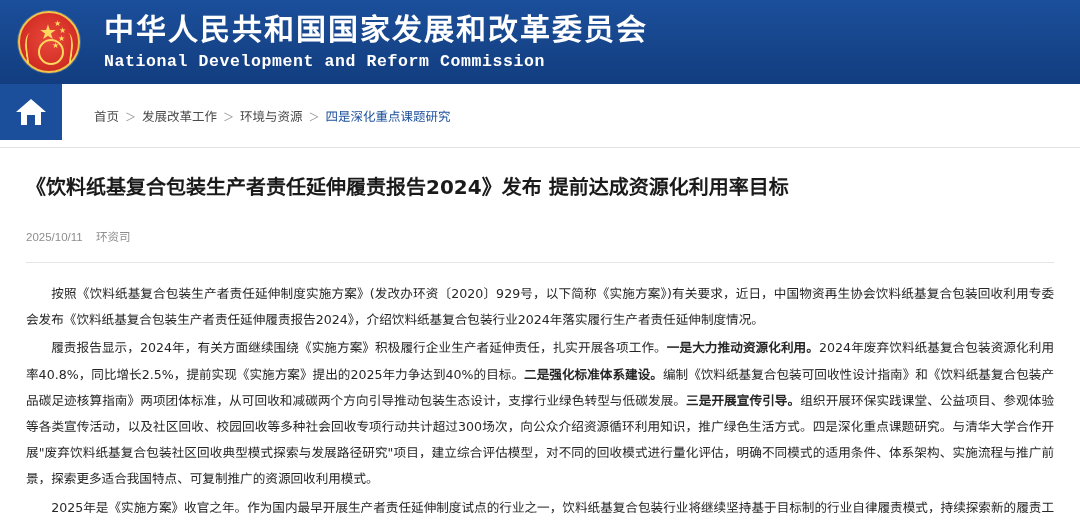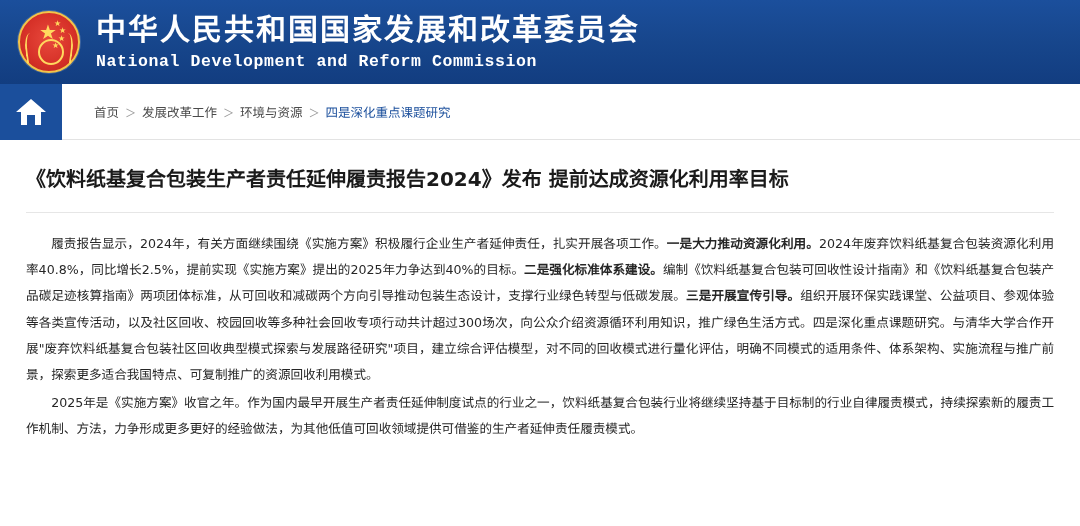--- a/index.html
+++ b/index.html
@@ -56,21 +56,21 @@
     position: absolute;
     width: 10px; height: 30px;
     border-left: 2px solid #ffd95e;
     border-radius: 60% 0 0 0;
     bottom: 8px;
   }
   .emblem .wheat-l { left: 5px; transform: rotate(-8deg); }
   .emblem .wheat-r { right: 5px; transform: rotate(8deg) scaleX(-1); }
 
   .titles {
-    margin-left: 16px;
+    margin-left: 24px;
     color: #ffffff;
   }
   .title-cn {
     font-size: 30px;
     font-weight: 700;
     letter-spacing: 2px;
     line-height: 1.15;
     white-space: nowrap;
     font-family: "DejaVu Sans", "Liberation Sans", sans-serif;
   }
@@ -78,21 +78,21 @@
     font-size: 16.5px;
     font-weight: 700;
     letter-spacing: 0.6px;
     margin-top: 4px;
     font-family: Liberation Mono, monospace;
     white-space: nowrap;
   }
 
   
   .crumb-bar {
-    height: 56px;
+    height: 64px;
     background: #ffffff;
     border-bottom: 1px solid #e3e3e3;
     display: flex;
     align-items: center;
     padding-left: 18px;
     box-sizing: border-box;
     position: relative;
   }
   .home-badge {
     width: 62px;
@@ -186,20 +186,25 @@
     <a href="#">发展改革工作</a>
     <span class="sep">＞</span>
     <a href="#">环境与资源</a>
     <span class="sep">＞</span>
     <a href="#" class="current">四是深化重点课题研究</a>
   </div>
 </div>
 
 <div class="article">
   <div class="art-title">《饮料纸基复合包装生产者责任延伸履责报告2024》发布 提前达成资源化利用率目标</div>
+  <div class="art-meta">
+    <span>2025/10/11</span>
+    <span style="margin-left:10px;">环资司</span>
+  </div>
   <div class="divider"></div>
 
   <div class="body-text">
+    <p>按照《饮料纸基复合包装生产者责任延伸制度实施方案》(发改办环资〔2020〕929号，以下简称《实施方案》)有关要求，近日，中国物资再生协会饮料纸基复合包装回收利用专委会发布《饮料纸基复合包装生产者责任延伸履责报告2024》，介绍饮料纸基复合包装行业2024年落实履行生产者责任延伸制度情况。</p>
     <p>履责报告显示，2024年，有关方面继续围绕《实施方案》积极履行企业生产者延伸责任，扎实开展各项工作。<b>一是大力推动资源化利用。</b>2024年废弃饮料纸基复合包装资源化利用率40.8%，同比增长2.5%，提前实现《实施方案》提出的2025年力争达到40%的目标。<b>二是强化标准体系建设。</b>编制《饮料纸基复合包装可回收性设计指南》和《饮料纸基复合包装产品碳足迹核算指南》两项团体标准，从可回收和减碳两个方向引导推动包装生态设计，支撑行业绿色转型与低碳发展。<b>三是开展宣传引导。</b>组织开展环保实践课堂、公益项目、参观体验等各类宣传活动，以及社区回收、校园回收等多种社会回收专项行动共计超过300场次，向公众介绍资源循环利用知识，推广绿色生活方式。四是深化重点课题研究。与清华大学合作开展"废弃饮料纸基复合包装社区回收典型模式探索与发展路径研究"项目，建立综合评估模型，对不同的回收模式进行量化评估，明确不同模式的适用条件、体系架构、实施流程与推广前景，探索更多适合我国特点、可复制推广的资源回收利用模式。</p>
     <p>2025年是《实施方案》收官之年。作为国内最早开展生产者责任延伸制度试点的行业之一，饮料纸基复合包装行业将继续坚持基于目标制的行业自律履责模式，持续探索新的履责工作机制、方法，力争形成更多更好的经验做法，为其他低值可回收领域提供可借鉴的生产者延伸责任履责模式。</p>
   </div>
 
 </div>
 
 </body></html>

